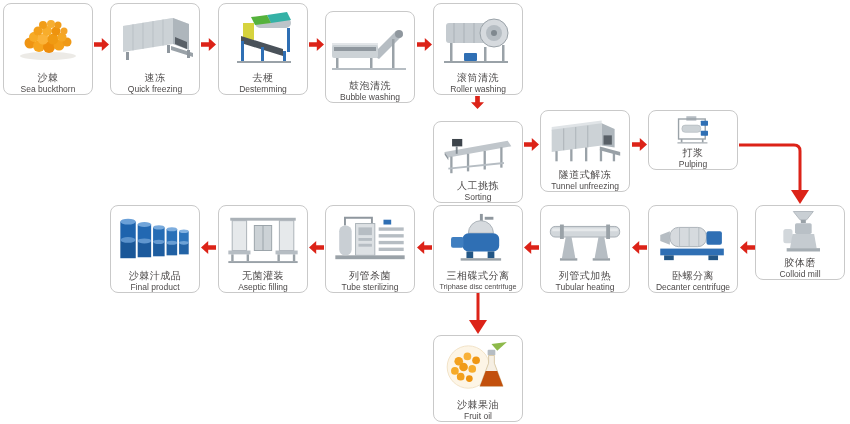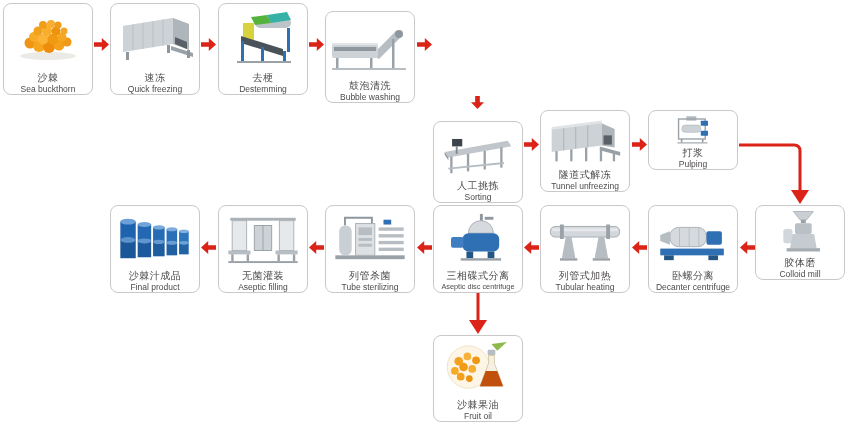--- a/index.html
+++ b/index.html
@@ -103,20 +103,40 @@
         <rect x="8" y="39" width="2.5" height="10" fill="#9aa2a8"></rect>
         <rect x="42" y="39" width="2.5" height="10" fill="#9aa2a8"></rect>
         <rect x="64" y="20" width="2.5" height="29" fill="#9aa2a8"></rect>
         <rect x="4" y="49" width="74" height="2" fill="#b6bdc3"></rect>
       </svg>
     </div>
     <div class="zh">鼓泡清洗</div>
     <div class="en">Bubble washing</div>
   </div>
 
+  <div class="node" style="left:433px;top:3px;height:92px;">
+    <div class="img">
+      <svg viewBox="0 0 84 54" width="84" height="54">
+        <rect x="10" y="12" width="46" height="20" rx="3" fill="#c5cbd0"></rect>
+        <line x1="18" y1="12" x2="18" y2="32" stroke="#aab1b7"></line>
+        <line x1="28" y1="12" x2="28" y2="32" stroke="#aab1b7"></line>
+        <line x1="38" y1="12" x2="38" y2="32" stroke="#aab1b7"></line>
+        <circle cx="58" cy="22" r="14" fill="#d6dade" stroke="#9aa2a8"></circle>
+        <circle cx="58" cy="22" r="8" fill="#b6bdc3"></circle>
+        <circle cx="58" cy="22" r="3" fill="#7f888f"></circle>
+        <rect x="14" y="32" width="2.5" height="18" fill="#9aa2a8"></rect>
+        <rect x="48" y="36" width="2.5" height="14" fill="#9aa2a8"></rect>
+        <rect x="66" y="34" width="2.5" height="16" fill="#9aa2a8"></rect>
+        <rect x="28" y="42" width="13" height="8" rx="1" fill="#2f6fb4"></rect>
+        <rect x="8" y="50" width="64" height="2" fill="#9aa2a8"></rect>
+      </svg>
+    </div>
+    <div class="zh">滚筒清洗</div>
+    <div class="en">Roller washing</div>
+  </div>
 
   <div class="node" style="left:433px;top:121px;height:82px;">
     <div class="img">
       <svg viewBox="0 0 84 54" width="84" height="50">
         <polygon points="6,28 74,16 78,22 10,34" fill="#c0c6cb"></polygon>
         <polygon points="6,28 10,34 10,37 6,31" fill="#8f979e"></polygon>
         <rect x="14" y="14" width="11" height="8" fill="#3d444b"></rect>
         <rect x="18" y="22" width="2" height="8" fill="#7f888f"></rect>
         <rect x="12" y="33" width="2.5" height="18" fill="#9aa2a8"></rect>
         <rect x="30" y="30" width="2.5" height="19" fill="#9aa2a8"></rect>
@@ -225,21 +245,21 @@
         <rect x="49" y="5" width="9" height="3" fill="#8f979e"></rect>
         <path d="M32 22 a13 13 0 0 1 26 0 z" fill="#d6dade" stroke="#aab1b7"></path>
         <rect x="26" y="22" width="38" height="19" rx="6" fill="#2f6fb4"></rect>
         <rect x="14" y="26" width="13" height="11" rx="2" fill="#3f7ec0"></rect>
         <rect x="30" y="41" width="7" height="7" fill="#235685"></rect>
         <rect x="52" y="41" width="7" height="7" fill="#235685"></rect>
         <rect x="24" y="48" width="42" height="2.5" fill="#9aa2a8"></rect>
       </svg>
     </div>
     <div class="zh">三相碟式分离</div>
-    <div class="en small">Aseptic disc centrifuge</div>
+    <div class="en small">Triphase disc centrifuge</div>
   </div>
 
   <div class="node" style="left:325px;top:205px;height:88px;">
     <div class="img">
       <svg viewBox="0 0 84 54" width="84" height="52">
         <polyline points="16,14 16,6 44,6 44,12" fill="none" stroke="#8f979e" stroke-width="2"></polyline>
         <rect x="56" y="8" width="8" height="5" fill="#2f6fb4"></rect>
         <rect x="6" y="45" width="72" height="4" fill="#9aa2a8"></rect>
         <rect x="10" y="14" width="13" height="31" rx="6" fill="#c9cfd4"></rect>
         <rect x="27" y="12" width="20" height="33" fill="#dde1e4" stroke="#aab1b7"></rect>

